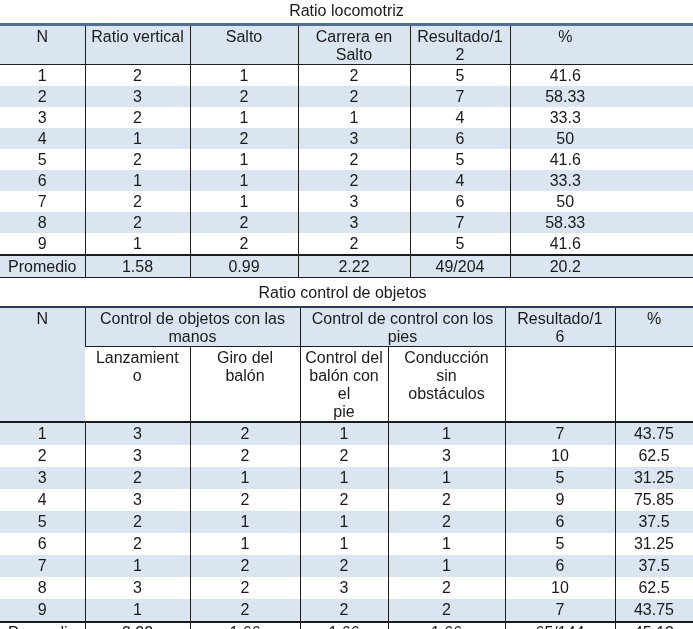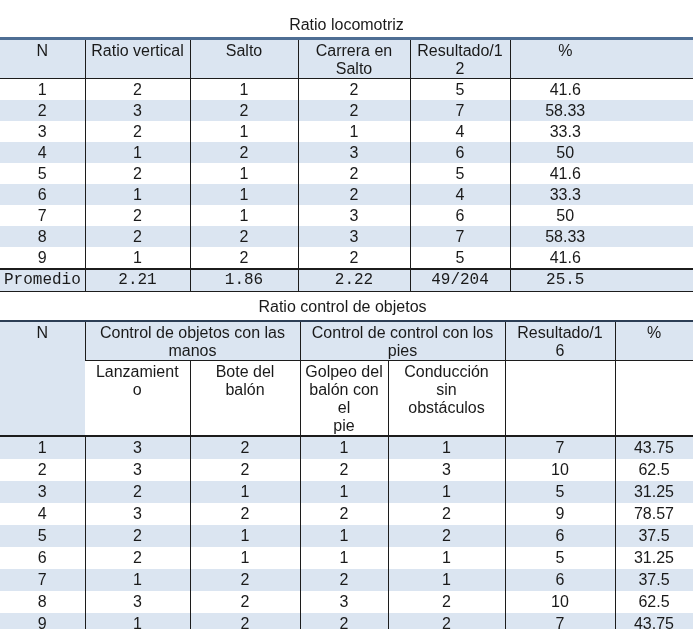--- a/index.html
+++ b/index.html
@@ -14,21 +14,21 @@
     font-family:"Liberation Sans", sans-serif;
     font-size:16px;
     color:var(--text);
   }
   .page{width:693px;}
   .table-title{
     text-align:center;
     font-size:16px;
     line-height:18px;
   }
-  .title-1{padding:16px 0 3px 0;}
+  .title-1{padding:2px 0 3px 0;}
   .title-2{padding:6px 8px 4px 0;border-radius:13px;}
 
   table{
     border-collapse:collapse;
     table-layout:fixed;
     width:693px;
   }
   th,td{
     font-weight:normal;
     text-align:center;
@@ -51,21 +51,21 @@
     background:var(--band);
     border-bottom:1px solid var(--grid);
     height:36px;
   }
   .t1 tbody td{height:21px;line-height:21px;}
   .t1 tbody tr:nth-child(even) td{background:var(--band);}
   .t1 tfoot td{
     background:var(--band);
     border-top:2px solid var(--grid);
     border-bottom:1px solid var(--grid);
-    height:21px;line-height:21px;font-family:Liberation Mono, monospace;
+    height:21px;line-height:21px;
   }
   
   .t1 th:last-child, .t1 td:last-child{padding-right:77px;}
 
   
   .t2{
     border-top:2px solid #2c3e55;
     border-bottom:3px solid var(--thick);
   }
   .t2 tr > *:last-child{border-right:1px solid var(--grid);}
@@ -193,25 +193,25 @@
           <td>1</td>
           <td>2</td>
           <td>2</td>
           <td>5</td>
           <td>41.6</td>
         </tr>
       </tbody>
     <tfoot>
       <tr>
         <td>Promedio</td>
-        <td>2.21</td>
-        <td>1.86</td>
+        <td>1.58</td>
+        <td>0.99</td>
         <td>2.22</td>
         <td>49/204</td>
-        <td>25.5</td>
+        <td>20.2</td>
       </tr>
     </tfoot>
   </table>
 
   <div class="table-title title-2">Ratio control de objetos</div>
 
   <table class="t2">
     <colgroup>
       <col style="width:85px">
         <col style="width:105px">
@@ -228,23 +228,23 @@
 manos</th>
         <th colspan="2">Control de control con los
 pies</th>
         <th>Resultado/1
 6</th>
         <th>%</th>
       </tr>
       <tr class="sub-row">
         <th>Lanzamient
 o</th>
-        <th>Bote del
+        <th>Giro del
 balón</th>
-        <th>Golpeo del
+        <th>Control del
 balón con el
 pie</th>
         <th>Conducción
 sin
 obstáculos</th>
         <th></th>
         <th></th>
       </tr>
     </thead>
     <tbody>
@@ -275,21 +275,21 @@
           <td>5</td>
           <td>31.25</td>
         </tr>
         <tr>
           <td>4</td>
           <td>3</td>
           <td>2</td>
           <td>2</td>
           <td>2</td>
           <td>9</td>
-          <td>78.57</td>
+          <td>75.85</td>
         </tr>
         <tr>
           <td>5</td>
           <td>2</td>
           <td>1</td>
           <td>1</td>
           <td>2</td>
           <td>6</td>
           <td>37.5</td>
         </tr>

